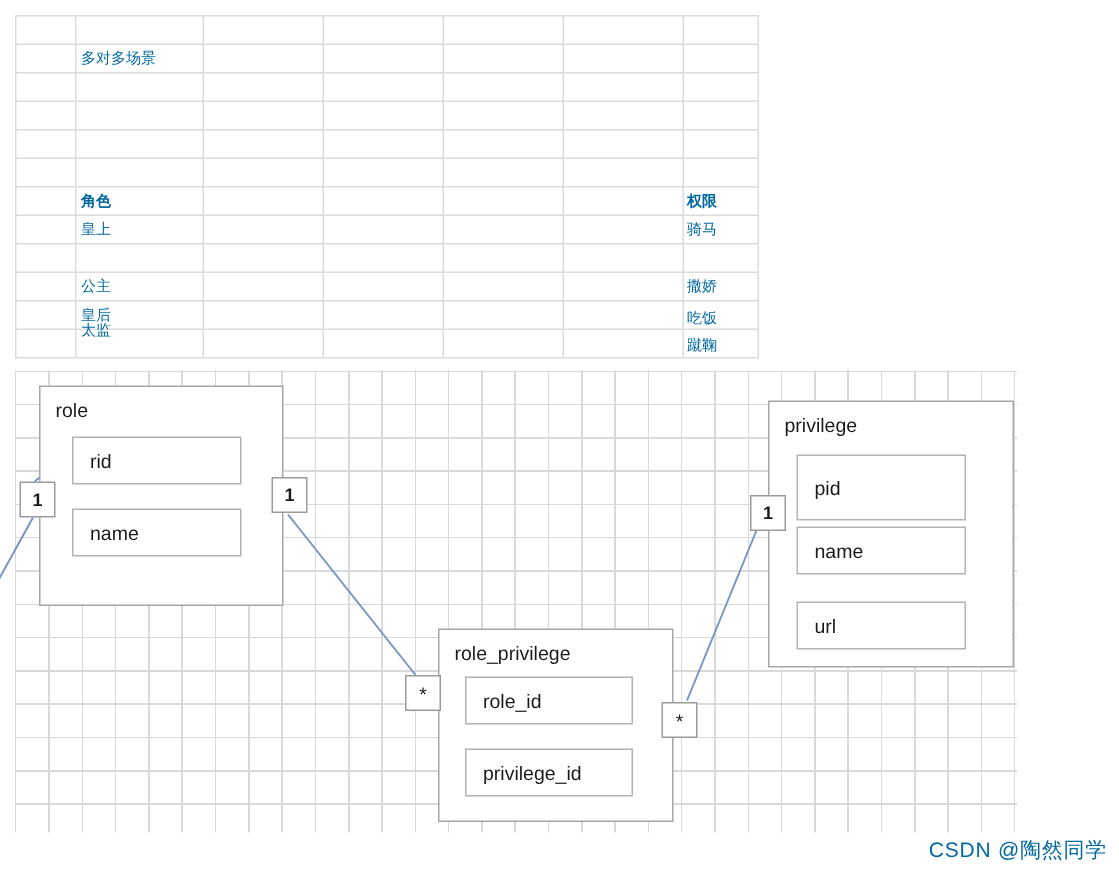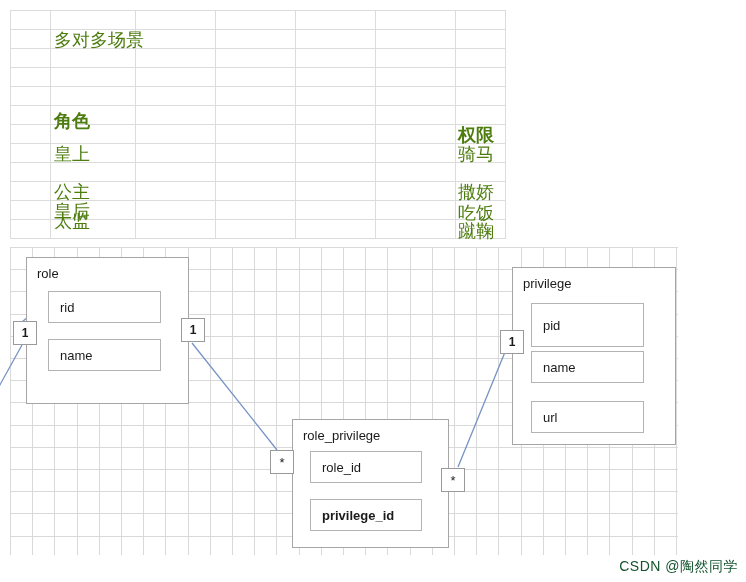--- a/index.html
+++ b/index.html
@@ -30,24 +30,25 @@
   }
   
   #sheet .vline {
     position: absolute;
     top: 10px; height: 228px;
     width: 1px;
     background: #dcdcdc;
   }
   #sheet .cell {
     position: absolute;
-    font-size: 18px;
+    font-size: 10px;
     line-height: 19px;
     white-space: nowrap;
-    color: #4d7c0f;
+    color: #0369a1;
+    font-family: Liberation Mono, monospace;
   }
   #sheet .cell.bold { font-weight: bold; }
 
   
   #diagram {
     position: absolute;
     left: 10px; top: 247px;
     width: 668px; height: 308px;
     background:
       repeating-linear-gradient(to right,
@@ -107,21 +108,21 @@
   .card.star {
     font-weight: normal;
     font-size: 13px;
   }
 
   
   #watermark {
     position: absolute;
     right: 8px; bottom: 6px;
     font-size: 14px;
-    color: #14532d;
+    color: #0369a1;
     white-space: nowrap;
     letter-spacing: 0.5px;
   }
 </style>
 </head>
 <body>
 
 <div id="sheet">
     <div class="hline" style="top: 10px;"></div>
     <div class="hline" style="top: 29px;"></div>
@@ -138,21 +139,21 @@
     <div class="hline" style="top: 238px;"></div>
     <div class="vline" style="left: 10px;"></div>
     <div class="vline" style="left: 50px;"></div>
     <div class="vline" style="left: 135px;"></div>
     <div class="vline" style="left: 215px;"></div>
     <div class="vline" style="left: 295px;"></div>
     <div class="vline" style="left: 375px;"></div>
     <div class="vline" style="left: 455px;"></div>
     <div class="vline" style="left: 505px;"></div>
     <div class="cell" style="left: 54px; top: 31px;">多对多场景</div>
-    <div class="cell bold" style="left: 54px; top: 112px;">角色</div>
+    <div class="cell bold" style="left: 54px; top: 126px;">角色</div>
     <div class="cell bold" style="left: 458px; top: 126px;">权限</div>
     <div class="cell" style="left: 54px; top: 145px;">皇上</div>
     <div class="cell" style="left: 54px; top: 164px; margin-top: 48px;">太监</div>
     <div class="cell" style="left: 54px; top: 183px; text-align: center;">公主</div>
     <div class="cell" style="left: 54px; top: 202px;">皇后</div>
     <div class="cell" style="left: 458px; top: 145px;">骑马</div>
     <div class="cell" style="left: 458px; top: 164px; margin-top: 40px;">吃饭</div>
     <div class="cell" style="left: 458px; top: 183px;">撒娇</div>
     <div class="cell" style="left: 458px; top: 202px; margin-top: 20px;">蹴鞠</div>
   </div>
@@ -187,21 +188,21 @@
 <div class="attr" style="left:48px; top:339px; width:113px; height:32px;">
   <span>name</span>
 </div>
 
 <div class="ent" id="ent-junction" style="left:292px; top:419px; width:157px; height:129px;">
   <span class="ent-title">role_privilege</span>
 </div>
 <div class="attr" style="left:310px; top:451px; width:112px; height:32px;">
   <span>role_id</span>
 </div>
-<div class="attr" style="left:310px; top:499px; width:112px; height:32px;font-weight:bold;">
+<div class="attr" style="left:310px; top:499px; width:112px; height:32px;">
   <span>privilege_id</span>
 </div>
 
 <div class="ent" id="ent-privilege" style="left:512px; top:267px; width:164px; height:178px;">
   <span class="ent-title">privilege</span>
 </div>
 <div class="attr" style="left:531px; top:303px; width:113px; height:44px;">
   <span>pid</span>
 </div>
 <div class="attr" style="left:531px; top:351px; width:113px; height:32px;">

